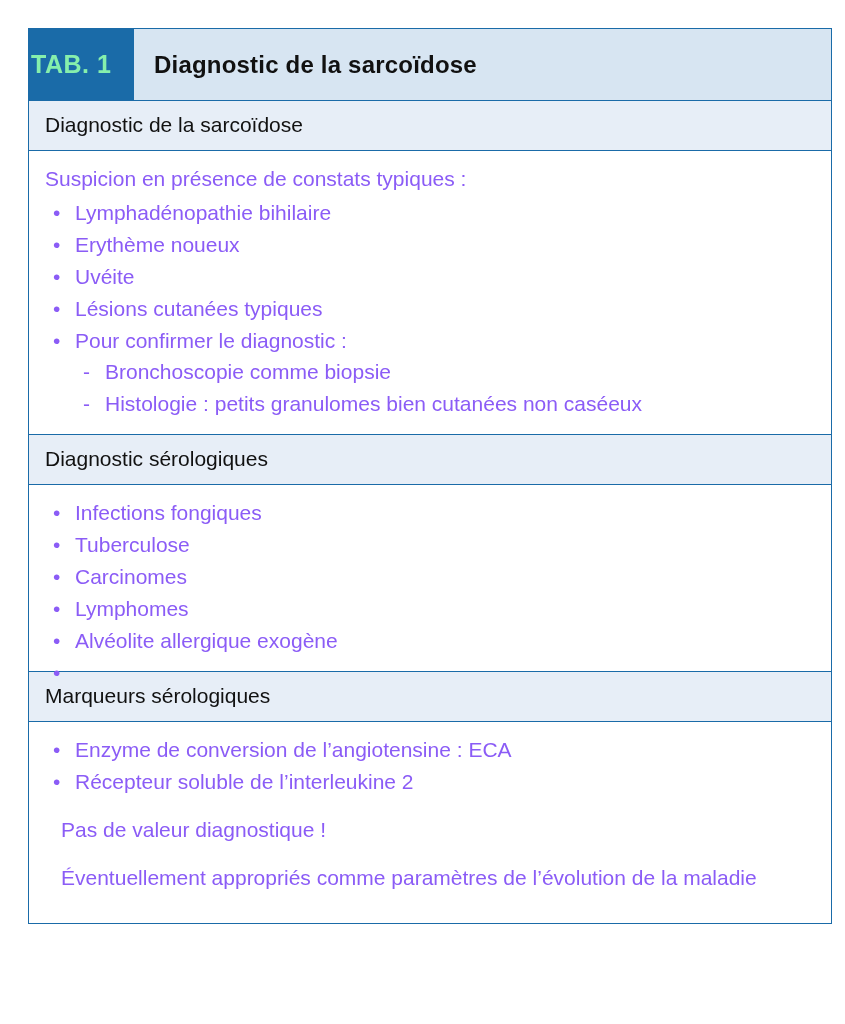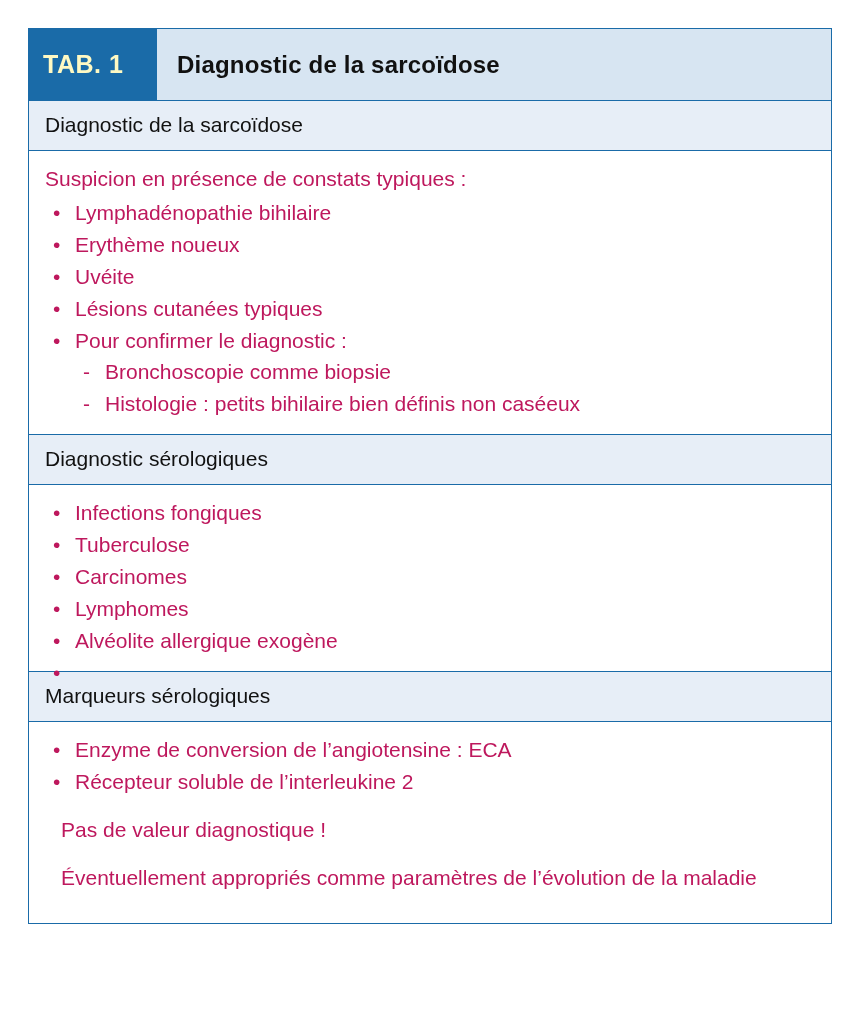--- a/index.html
+++ b/index.html
@@ -28,25 +28,25 @@
   
   .tbl-header {
     display: flex;
     align-items: stretch;
     background: #d7e5f2;
     min-height: 71px;
     border-bottom: 1px solid #1a6ba8;
   }
   .tbl-badge {
     background: #1a6ba8;
-    color: #fef9c3;
-    width: 128px;
+    color: #86efac;
+    width: 105px;
     display: flex;
     align-items: center;
-    padding-left: 14px;
+    padding-left: 2px;
     box-sizing: border-box;
     font-size: 25px;
     font-weight: bold;
     letter-spacing: 0.5px;
   }
   .tbl-title {
     display: flex;
     align-items: center;
     padding-left: 20px;
     font-size: 24px;
@@ -64,21 +64,21 @@
     color: #111111;
   }
 
   
   .section-body {
     background: #ffffff;
     border-bottom: 1px solid #1a6ba8;
     padding: 12px 16px 14px 16px;
     font-size: 21px;
     line-height: 1.52;
-    color: #be185d;
+    color: #8b5cf6;
   }
   .section-body.last {
     border-bottom: none;
   }
 
   .intro-line {
     margin: 0 0 2px 0;
   }
   .plain-line {
     margin: 16px;
@@ -160,21 +160,21 @@
       </li>
     </ul>
     <div class="sub-wrap">
       <ul class="subbullets">
         <li>
           <span class="dash">-</span>
           <span>Bronchoscopie comme biopsie</span>
         </li>
         <li>
           <span class="dash">-</span>
-          <span>Histologie : petits bihilaire bien définis non caséeux</span>
+          <span>Histologie : petits granulomes bien cutanées non caséeux</span>
         </li>
       </ul>
     </div>
   </div>
 
   <div class="section-head">Diagnostic sérologiques</div>
 
   <div class="section-body">
     <ul class="bullets">
       <li>

